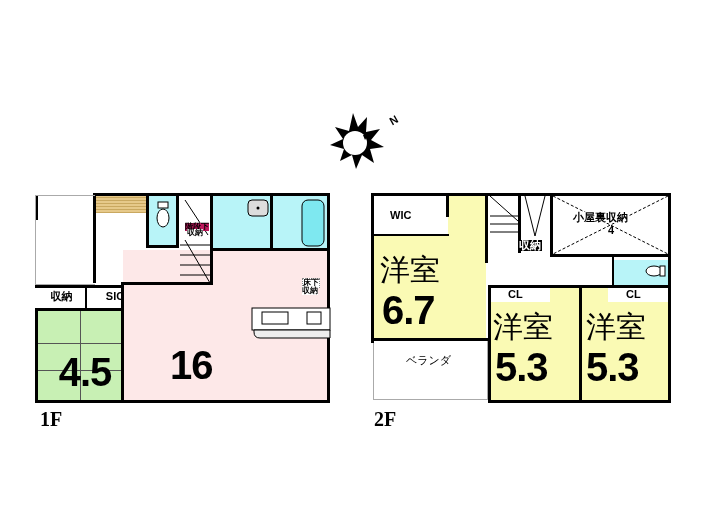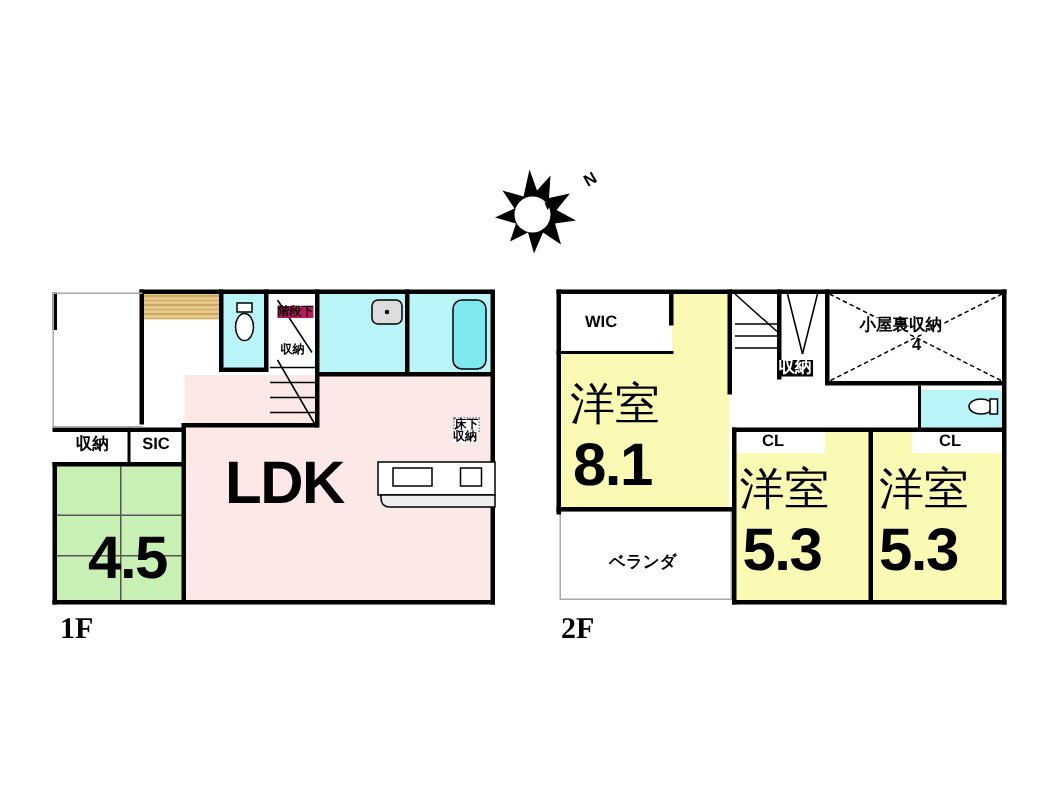--- a/index.html
+++ b/index.html
@@ -82,28 +82,28 @@
       <rect x="0" y="0" width="22" height="46" rx="6" fill="#7ee8f0" stroke="#000"></rect>
     </svg>
   <svg style="left:222px;top:118px;" width="78" height="32">
       <rect x="0" y="0" width="78" height="22" fill="#fff" stroke="#000"></rect>
       <rect x="10" y="4" width="26" height="12" fill="#fff" stroke="#000"></rect>
       <rect x="55" y="4" width="14" height="12" fill="#fff" stroke="#000"></rect>
       <path d="M2 22 L78 22 L78 30 L8 30 Q2 30 2 24 Z" fill="#eee" stroke="#000"></path>
     </svg>
 
   <div class="lbl sm" style="left:8px;top:101px;width:47px;">収納</div>
-  <div class="lbl sm" style="left:57px;top:101px;width:34px;">SIC</div>
-  <div class="lbl tiny" style="left:155px;top:14px;background:#be185d;">階段下</div>
+  <div class="lbl sm" style="left:57px;top:101px;width:34px;padding-left:11px;">SIC</div>
+  <div class="lbl tiny" style="left:155px;top:33px;background:#be185d;">階段下</div>
   <div class="lbl tiny" style="left:157px;top:39px;background:#fff;">収納</div>
   <div class="lbl tiny" style="left:272px;top:88px;border:1px dotted #888;background:#fff;">床下</div>
   <div class="lbl tiny" style="left:272px;top:97px;background:#fff;">収納</div>
 
   <div class="lbl big" style="left:8px;top:162px;width:94px;">4.5</div>
-  <div class="lbl big" style="left:120px;top:112px;">LDK</div>
+  <div class="lbl big" style="left:140px;top:155px;">16</div>
 </div>
 <div class="floorlabel" style="left:40px;top:408px;">1F</div>
 
 <div class="abs" style="left:368px;top:190px;width:305px;height:215px;">
   <div class="room" style="left:5px;top:5px;width:113px;height:145px;background:#fafab4;"></div>
   <div class="room" style="left:5px;top:5px;width:75px;height:40px;background:#fff;"></div>
   <div class="room" style="left:122px;top:98px;width:90px;height:112px;background:#fafab4;"></div>
   <div class="room" style="left:214px;top:98px;width:88px;height:112px;background:#fafab4;"></div>
   <div class="room" style="left:122px;top:98px;width:60px;height:14px;background:#fff;"></div>
   <div class="room" style="left:240px;top:98px;width:62px;height:14px;background:#fff;"></div>
@@ -139,25 +139,25 @@
     <line x1="0" y1="0" x2="115" y2="58" stroke="#000" stroke-dasharray="3,2"></line>
     <line x1="115" y1="0" x2="0" y2="58" stroke="#000" stroke-dasharray="3,2"></line>
   </svg>
   <svg style="left:278px;top:75px;" width="20" height="12">
       <ellipse cx="8" cy="6" rx="8" ry="5" fill="#fff" stroke="#000"></ellipse>
       <rect x="14" y="1" width="5" height="10" fill="#fff" stroke="#000"></rect>
     </svg>
 
   <div class="lbl sm" style="left:22px;top:20px;">WIC</div>
   <div class="lbl cj" style="left:12px;top:65px;">洋室</div>
-  <div class="lbl big" style="left:14px;top:100px;">8.1</div>
+  <div class="lbl big" style="left:14px;top:100px;">6.7</div>
   <div class="lbl sm" style="left:150px;top:50px;background:#000;color:#fff;padding:0 1px;">収納</div>
   <div class="lbl sm" style="left:205px;top:22px;background:#fff;">小屋裏収納</div>
   <div class="lbl sm" style="left:240px;top:35px;">4</div>
   <div class="lbl sm" style="left:140px;top:99px;">CL</div>
   <div class="lbl sm" style="left:258px;top:99px;">CL</div>
   <div class="lbl cj" style="left:125px;top:122px;">洋室</div>
   <div class="lbl big" style="left:127px;top:157px;">5.3</div>
   <div class="lbl cj" style="left:218px;top:122px;">洋室</div>
   <div class="lbl big" style="left:218px;top:157px;">5.3</div>
-  <div class="lbl sm" style="left:38px;top:180px;font-weight:bold;">ベランダ</div>
+  <div class="lbl sm" style="left:38px;top:165px;font-weight:normal;">ベランダ</div>
 </div>
 <div class="floorlabel" style="left:374px;top:408px;">2F</div>
 
 </body></html>

